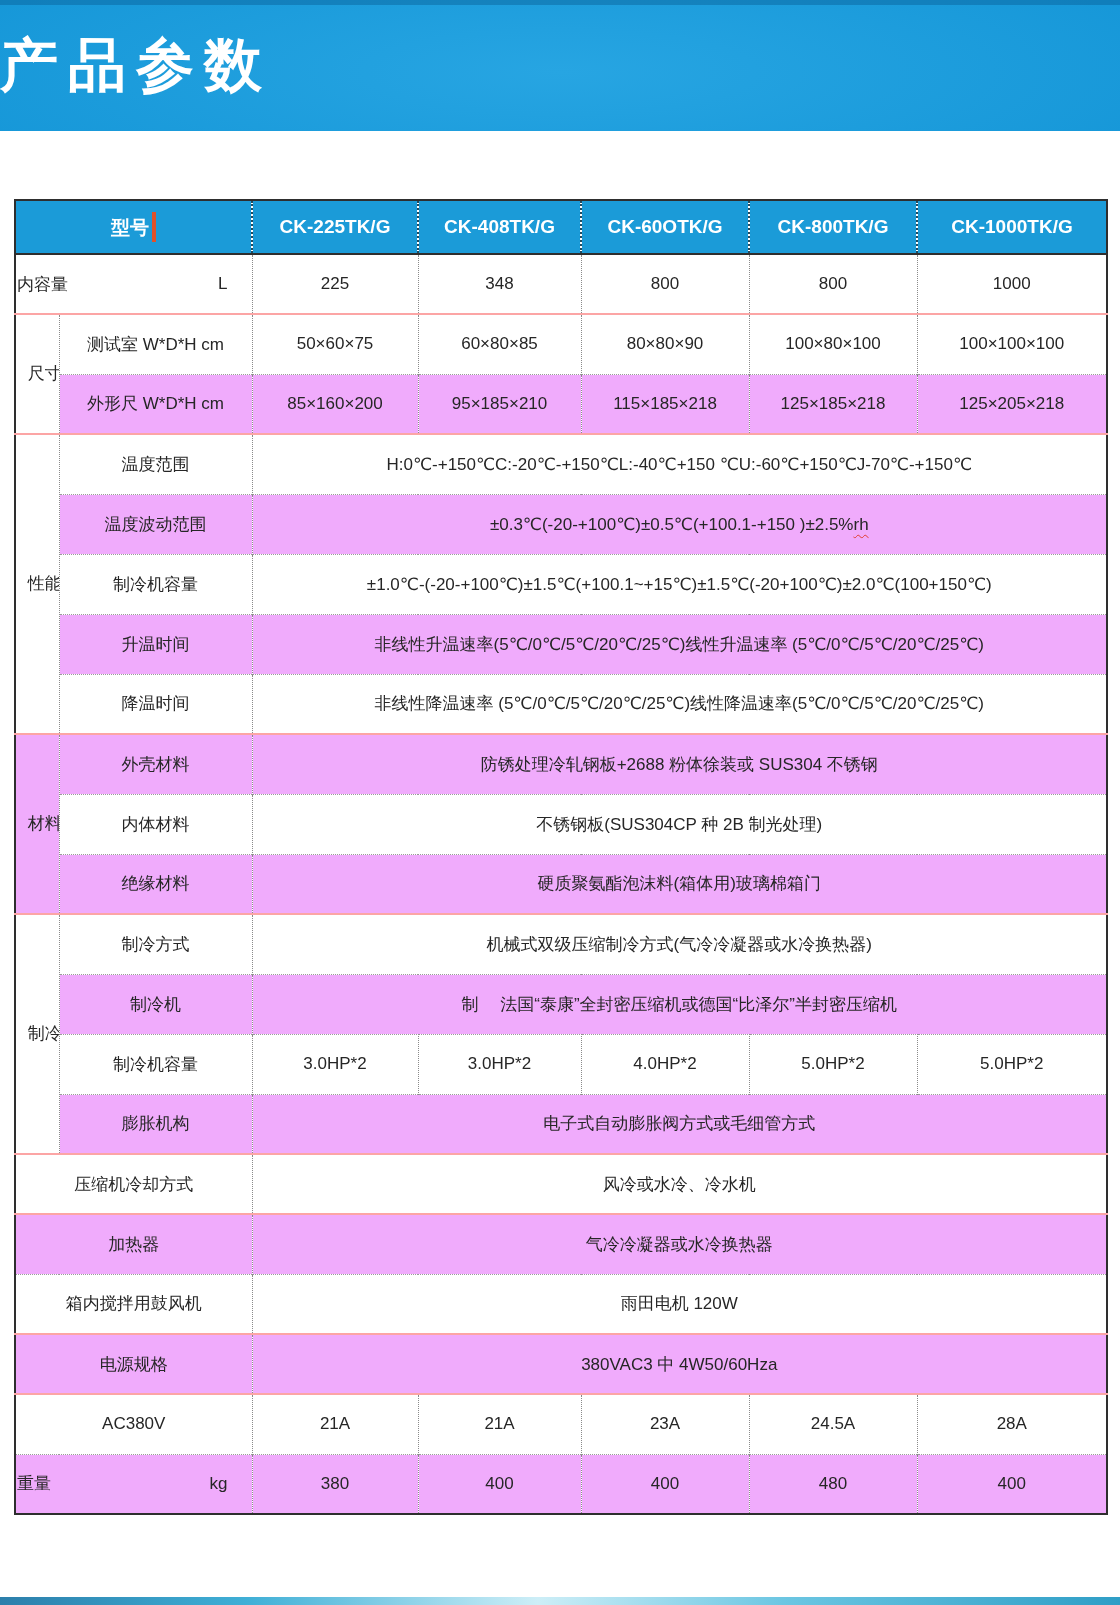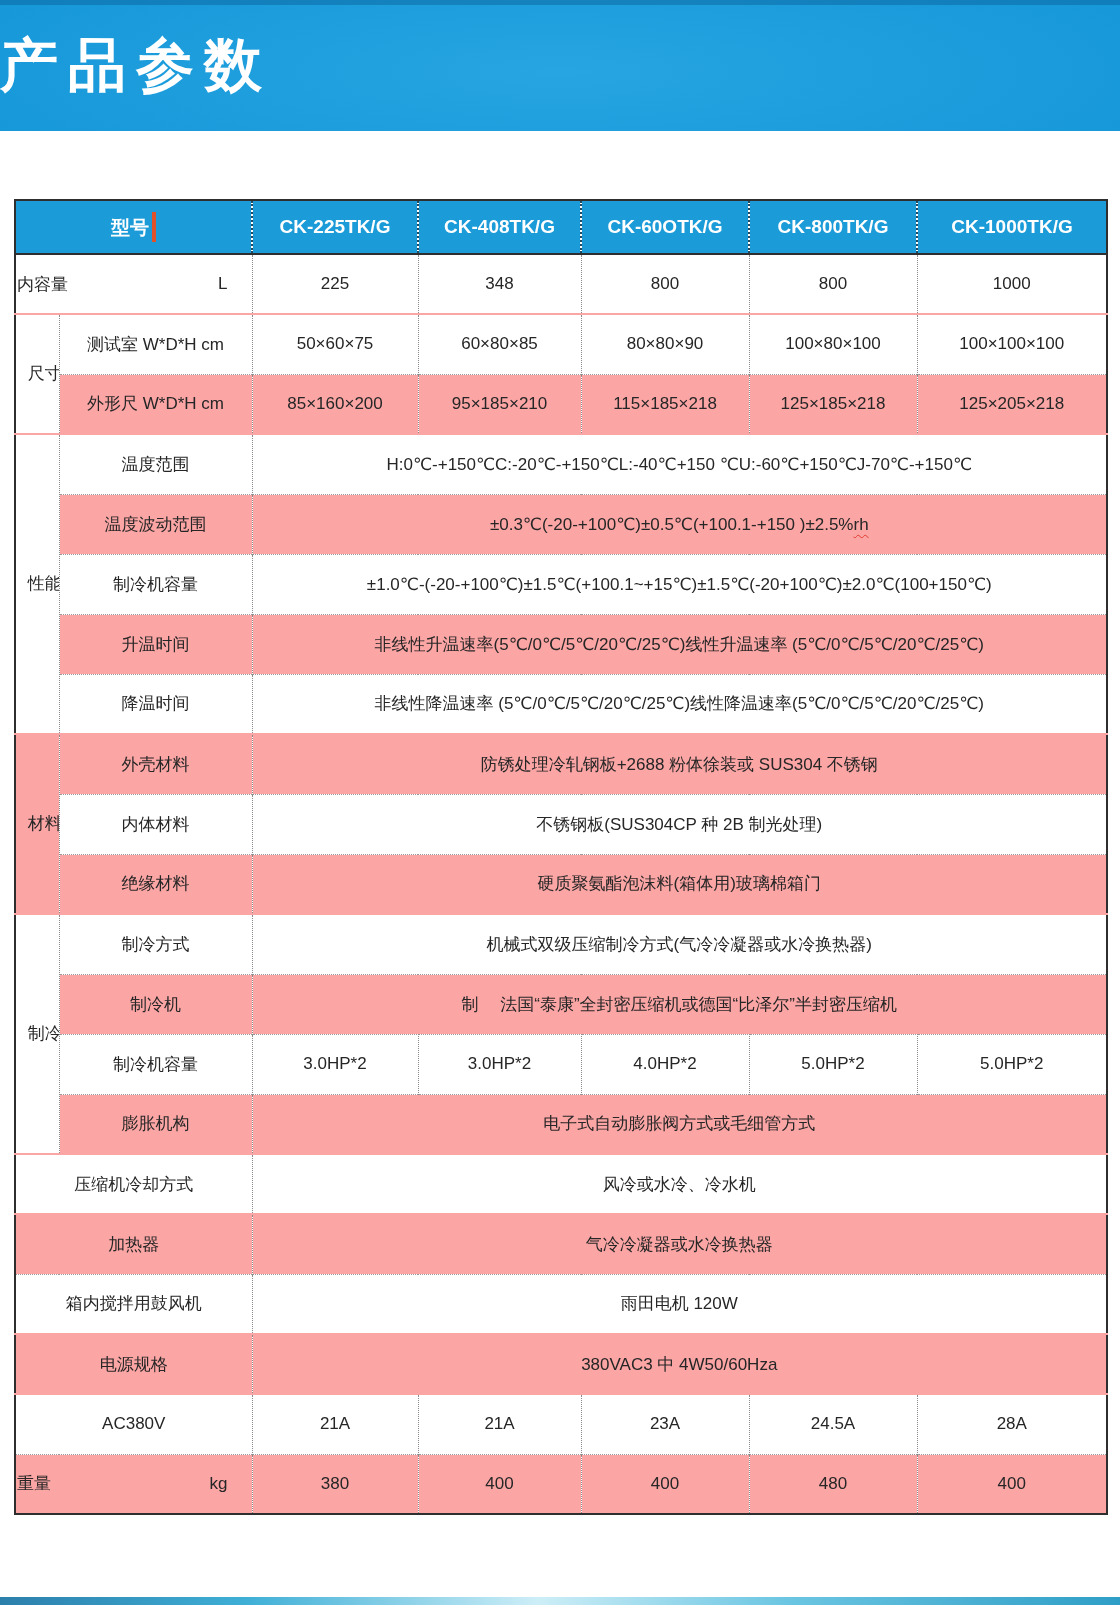--- a/index.html
+++ b/index.html
@@ -32,21 +32,21 @@
     text-align:center;
     vertical-align:middle;
     overflow:hidden;
     white-space:nowrap;
   }
   table.spec th{
     height:54px;background:#1b9bd8;color:#ffffff;font-size:19px;font-weight:bold;
     border-right:2px dotted #214a5e;border-top:none;border-bottom:2px solid #2e2e2e;
   }
   table.spec td{height:60px;}
-  tr.alt td{background:#fca5a5;}
+  tr.alt td{background:#f0abfc;}
   tr.sec td{border-top:2px solid #fca5a5;}
   td.lbl{text-align:left;}
   td.lbl-unit{padding-right:24px;}
   .lbl-flex{display:flex;justify-content:space-between;align-items:center;}
   td.grp{padding:0;}
   .vgroup{
     width:19px;margin:0 auto;word-break:break-all;line-height:60px;
     font-size:17px;color:#262626;text-align:center;
   }
   .cursor{

